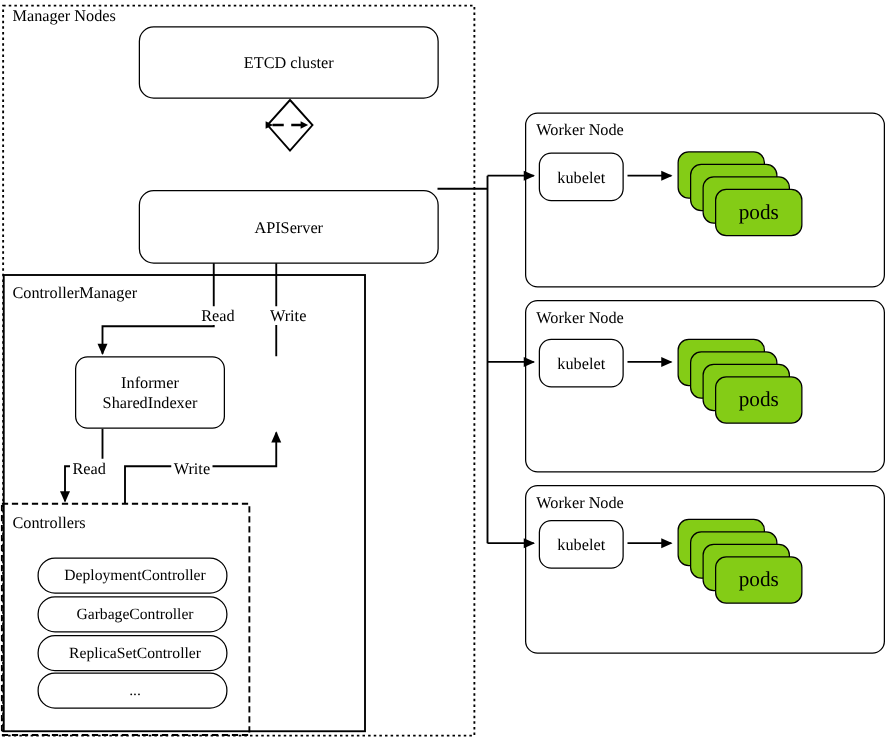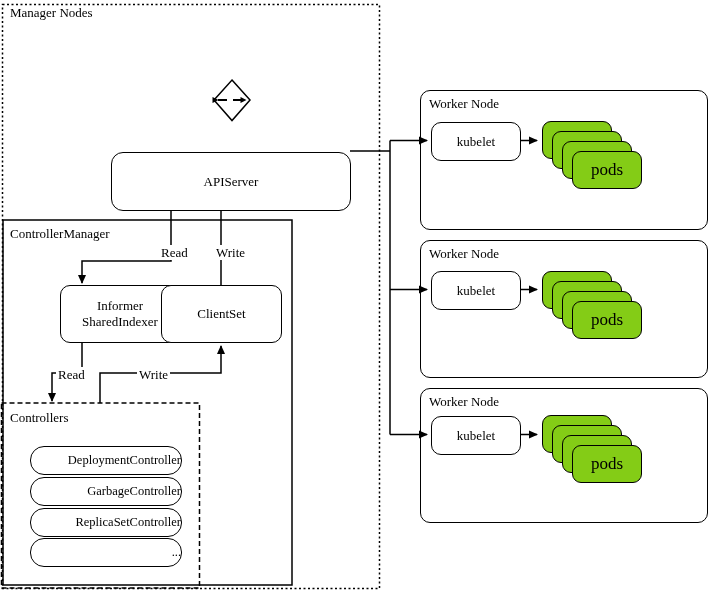--- a/index.html
+++ b/index.html
@@ -20,28 +20,28 @@
   .edge-label{
     position:absolute;font-size:13px;background:#fff;padding:0 2px;
     line-height:15px;white-space:nowrap;
   }
   .etcd{left:111px;top:21px;width:240px;height:58px;border-radius:12px;}
   .apiserver{left:111px;top:120px;width:240px;height:59px;border-radius:12px;margin-top:32px;}
   .informer{left:22px;top:285px;width:120px;height:58px;margin-left:38px;}
   .clientset{left:161px;top:285px;width:121px;height:58px;}
   .ctrl-item{
     left:30px;width:152px;height:29px;border-radius:14px;
-    justify-content:flex-end;padding-left:4px;font-size:12.5px;text-align:left;
+    justify-content:center;padding-left:4px;font-size:12.5px;text-align:left;
   }
   .worker{
     position:absolute;left:420px;width:288px;box-sizing:border-box;
     border:1.5px solid #000;border-radius:10px;background:transparent;
   }
   .worker .wtitle{position:absolute;left:8px;top:5px;font-size:13px;white-space:nowrap;}
-  .kubelet{left:10px;width:90px;height:39px;}
+  .kubelet{left:10px;width:68px;height:39px;}
   .pods-stack{position:absolute;left:121px;width:101px;height:69px;}
   .pod-card{
     position:absolute;box-sizing:border-box;width:70px;height:38px;
     background:#84cc16;border:1.5px solid #000;border-radius:9px;
     display:flex;align-items:center;justify-content:center;font-size:17px;
   }
 </style>
 </head>
 <body>
 
@@ -76,30 +76,30 @@
     <path d="M390,434.5 H427" fill="none" stroke="#000" stroke-width="1.5" marker-end="url(#arrow)"></path>
     <path d="M502,140.5 H537" fill="none" stroke="#000" stroke-width="1.5" marker-end="url(#arrow)"></path>
     <path d="M502,289.5 H537" fill="none" stroke="#000" stroke-width="1.5" marker-end="url(#arrow)"></path>
     <path d="M502,434.5 H537" fill="none" stroke="#000" stroke-width="1.5" marker-end="url(#arrow)"></path>
   </svg>
 
   <div class="title" style="left:10px;top:5px;">Manager Nodes</div>
   <div class="title" style="left:10px;top:226px;">ControllerManager</div>
   <div class="title" style="left:10px;top:410px;">Controllers</div>
 
+  <div class="box etcd">
+    <span>ETCD cluster</span>
+  </div>
   <div class="box apiserver">
     <span>APIServer</span>
   </div>
   <div class="box informer">
     <span>
       <span>Informer</span><br><span>SharedIndexer</span>
     </span>
-  </div>
-  <div class="box clientset">
-    <span>ClientSet</span>
   </div>
 
   <div class="edge-label" style="left:159px;top:245px;">Read</div>
   <div class="edge-label" style="left:214px;top:245px;">Write</div>
   <div class="edge-label" style="left:56px;top:367px;">Read</div>
   <div class="edge-label" style="left:137px;top:367px;">Write</div>
 
   <div class="box ctrl-item" style="top:446px;">
     <span>DeploymentController</span>
   </div>

